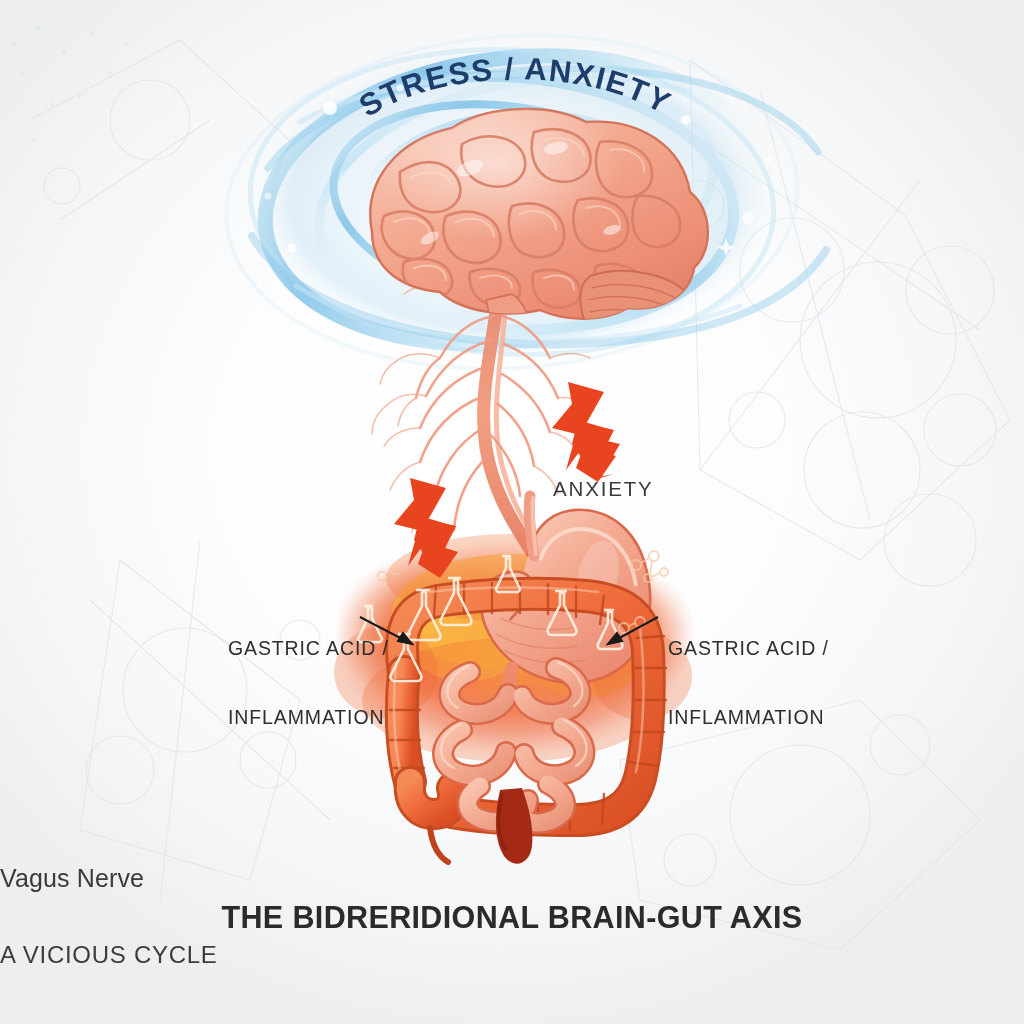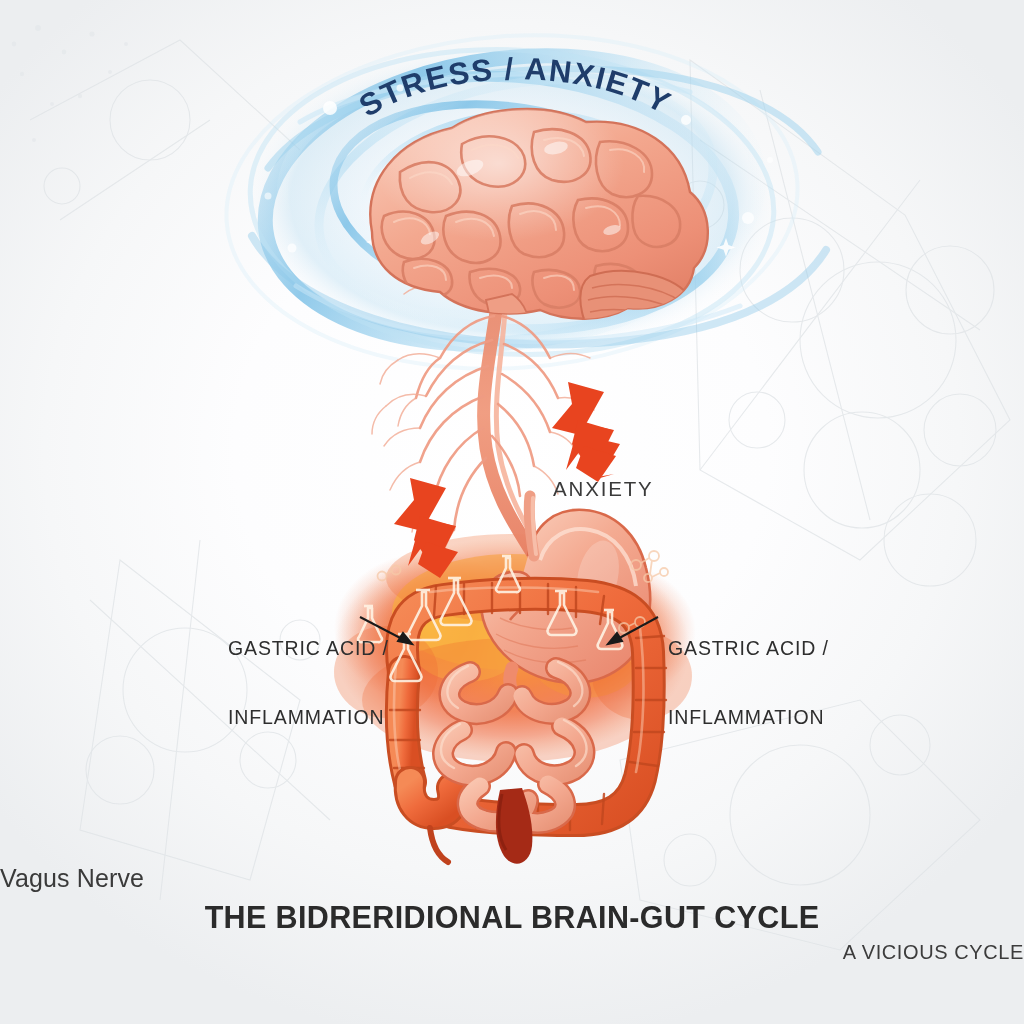--- a/index.html
+++ b/index.html
@@ -53,22 +53,22 @@
   }
   #title {
     position: absolute; left: 0; right: 0; top: 900px;
     text-align: center;
     font-size: 30.5px; font-weight: 600;
     color: #2b2b2b;
     letter-spacing: .012em;
   }
   #subtitle {
     position: absolute; left: 0; right: 0; top: 941px;
-    text-align: right;
-    font-size: 20px; font-weight: 300;
+    text-align: left;
+    font-size: 24px; font-weight: 300;
     color: #3c3c3c;
     letter-spacing: .03em;
   }
   svg { display: block; }
 </style>
 </head>
 <body>
 
 <div id="stage">
 
@@ -505,16 +505,16 @@
     <div>GASTRIC ACID /</div>
     <div>INFLAMMATION</div>
   </div>
 
   <div class="lbl" id="lbl-gastric-right">
     <div>GASTRIC ACID /</div>
     <div>INFLAMMATION</div>
   </div>
 
   <div id="vagus">Vagus Nerve</div>
-  <div id="title">THE BIDRERIDIONAL BRAIN-GUT CYCLE</div>
+  <div id="title">THE BIDRERIDIONAL BRAIN-GUT AXIS</div>
   <div id="subtitle">A VICIOUS CYCLE</div>
 
 </div>
 
 </body></html>

